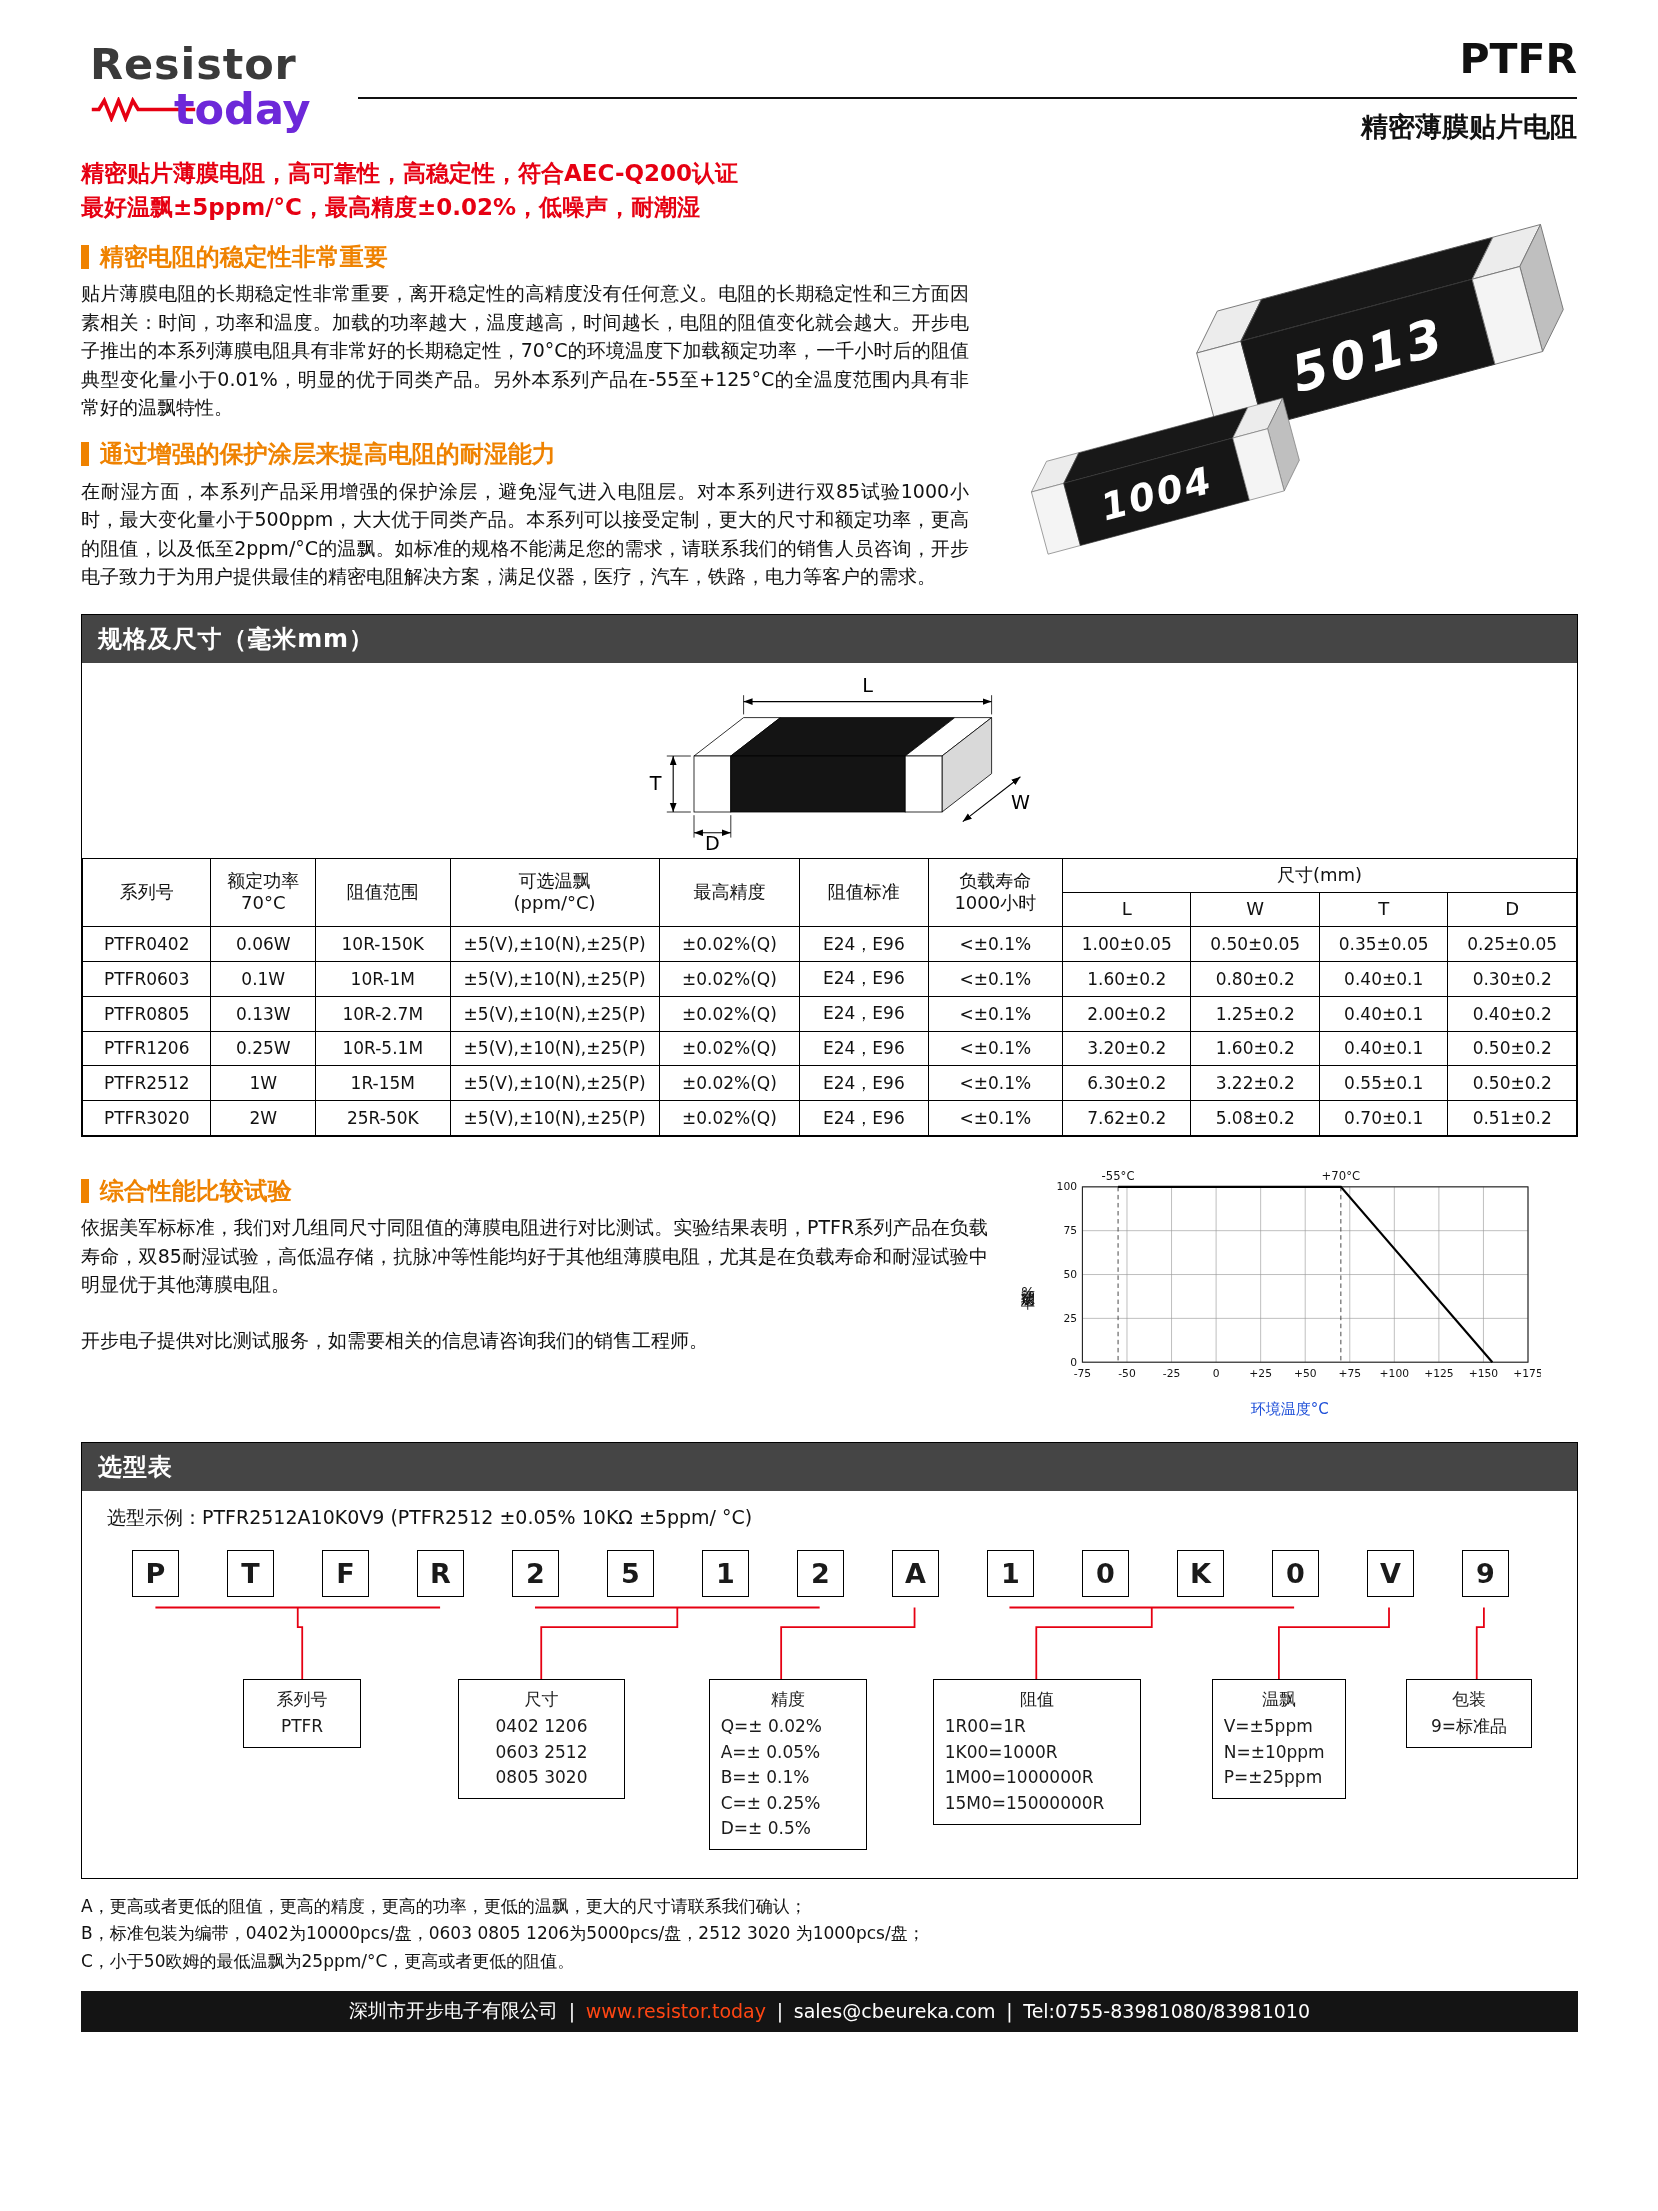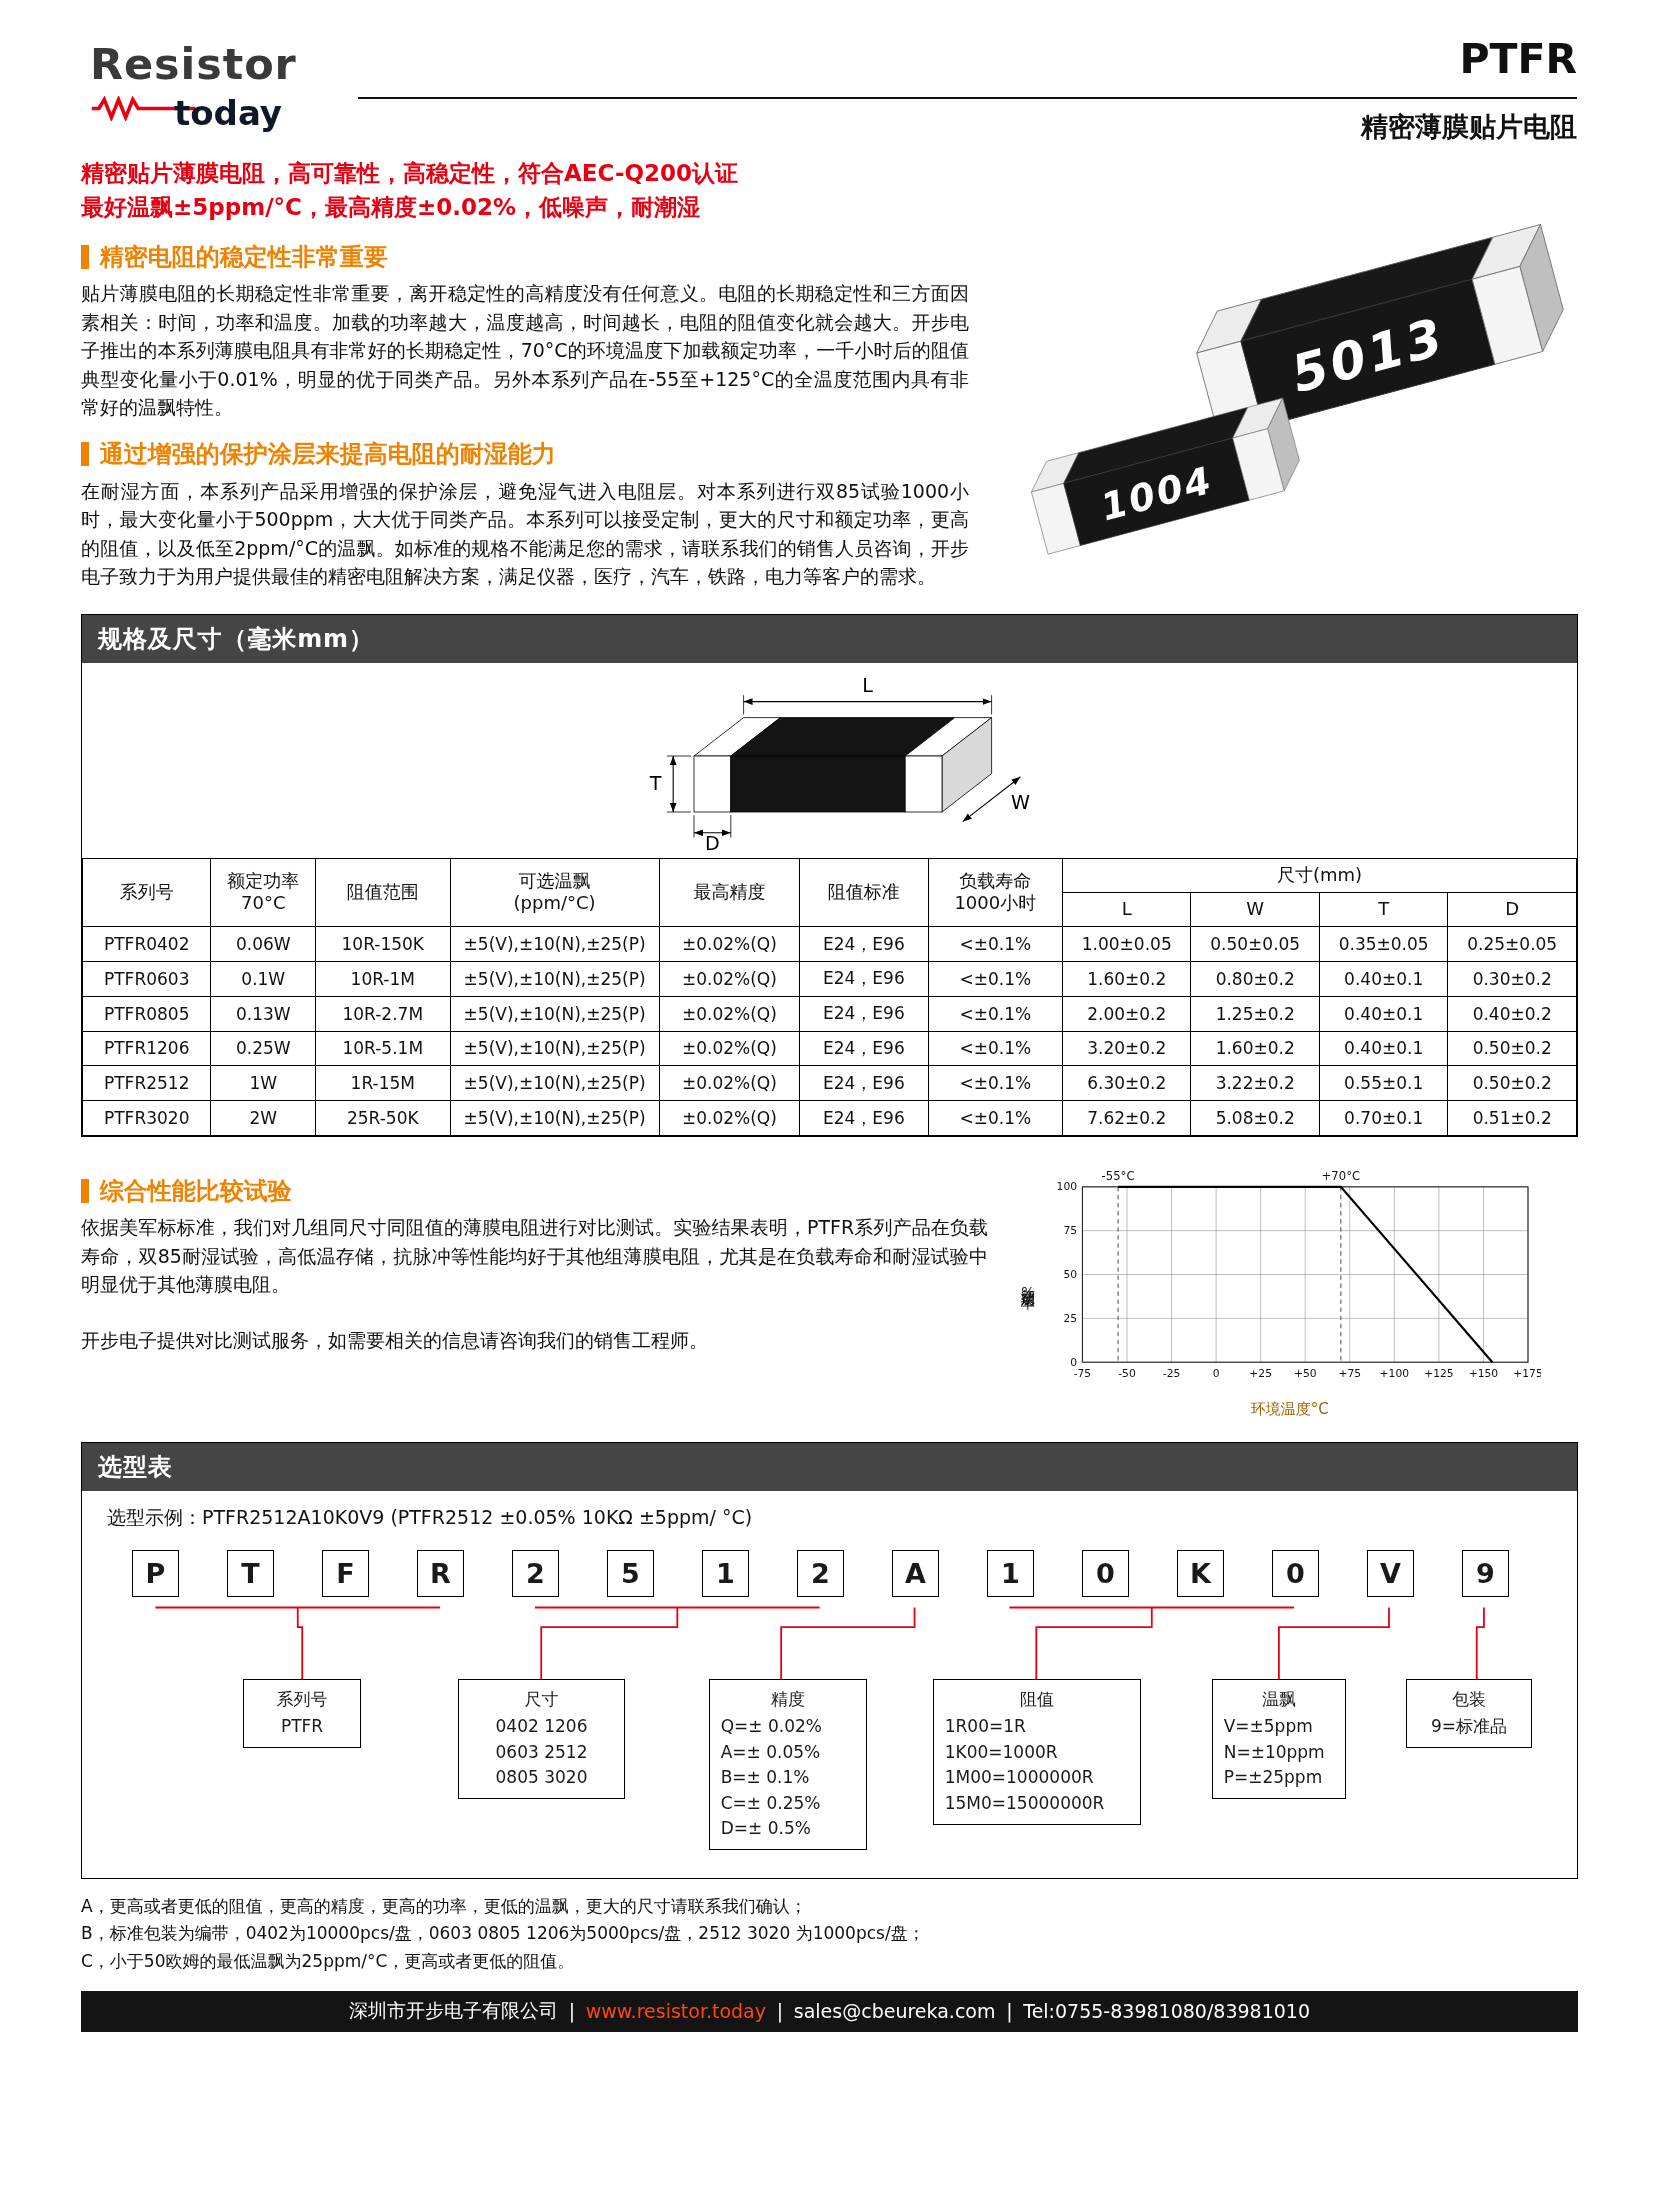--- a/index.html
+++ b/index.html
@@ -4,21 +4,21 @@
 <style>
   html,body{margin:0;padding:0;background:#ffffff;}
   body{font-family:"DejaVu Sans","Liberation Sans",sans-serif;color:#1a1a1a;}
   .page{position:relative;width:1659px;height:2211px;background:#fff;overflow:hidden;}
 
   
   .header{position:relative;height:143px;}
   .logo{position:absolute;left:90px;top:43px;}
   .logo-line1{font-size:43px;font-weight:bold;color:#3a3a3a;letter-spacing:0.9px;line-height:1;}
   .logo-line2{display:flex;align-items:center;margin-top:1.8px;}
-  .logo-today{font-size:34px;font-weight:bold;color:#0f172a;line-height:1;margin-left:-23px;margin-top:8px;}
+  .logo-today{font-size:43px;font-weight:bold;color:#6d28d9;line-height:1;margin-left:-23px;}
   .ptfr{position:absolute;right:82px;top:39px;font-size:41px;font-weight:bold;color:#111;line-height:1;}
   .header-line{position:absolute;left:358px;right:82px;top:97px;border-top:2.7px solid #111;}
   .subtitle{position:absolute;right:82px;top:109px;font-size:27px;font-weight:bold;color:#111;}
 
   
   .headline{margin:14.3px 81px 0;text-align:left;color:var(--red,#e60012);font-size:23px;font-weight:bold;line-height:1.45;}
 
   
   .intro{margin:19.7px 81px 0;}
   .chips{float:right;width:573px;height:358px;position:relative;margin:3.6px 0 5.4px 36px;}
@@ -41,21 +41,21 @@
 
   
   .compare{margin:21.5px 81px 0;display:flex;gap:30px;}
   .compare-left{flex:1;min-width:0;}
   .compare-left .body-text{margin-top:3.6px;}
   .compare-left .second{margin-top:27px;}
   .compare-right{width:560px;flex:0 0 auto;padding-top:1.8px;}
   .chart-row{display:flex;align-items:center;}
   .chart-ylabel{writing-mode:vertical-rl;text-orientation:upright;font-size:14.3px;color:#111;margin-right:1.8px;letter-spacing:1.8px;}
   .chart-main{display:flex;flex-direction:column;align-items:center;}
-  .chart-xlabel{font-size:15px;color:#a16207;margin-top:1.8px;}
+  .chart-xlabel{font-size:15px;color:#1d4ed8;margin-top:1.8px;}
 
   
   .sel-box{margin:23px 81px 0;border:0.9px solid #000;}
   .sel-body{position:relative;height:387px;}
   .sel-example{position:absolute;left:25px;top:14.3px;font-size:19px;color:#111;}
   .code-row{position:absolute;left:50px;top:59px;display:flex;gap:48px;}
   .code-row > div{width:47px;height:47px;border:1.8px solid #000;display:flex;align-items:center;justify-content:center;font-size:27px;font-weight:bold;background:#fff;box-sizing:border-box;}
   .sel-connectors{position:absolute;left:0;top:0;width:100%;height:100%;pointer-events:none;}
   .sel-group{position:absolute;top:188px;border:0.9px solid #000;padding:7.2px 10.7px;font-size:17px;line-height:1.5;background:#fff;box-sizing:border-box;}
   .sel-group-title{text-align:center;margin-bottom:1.8px;}

